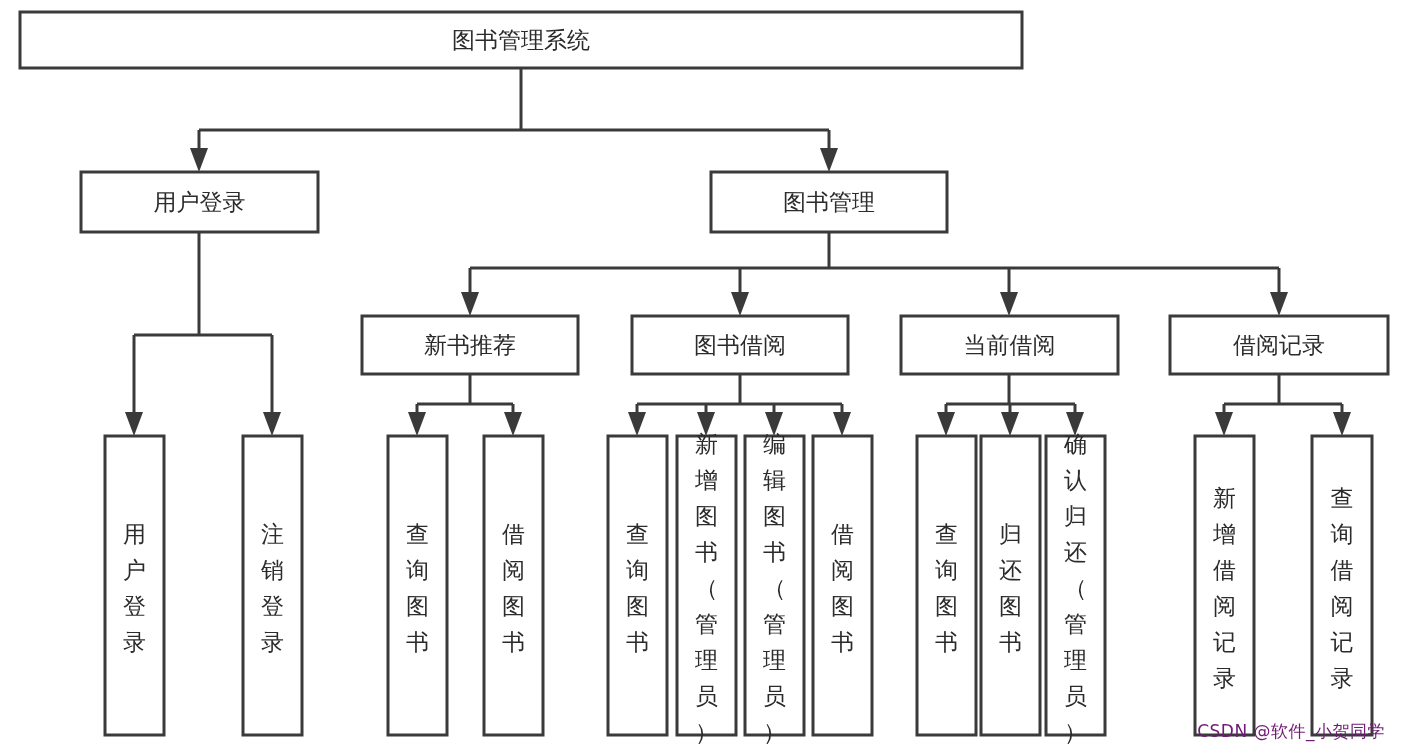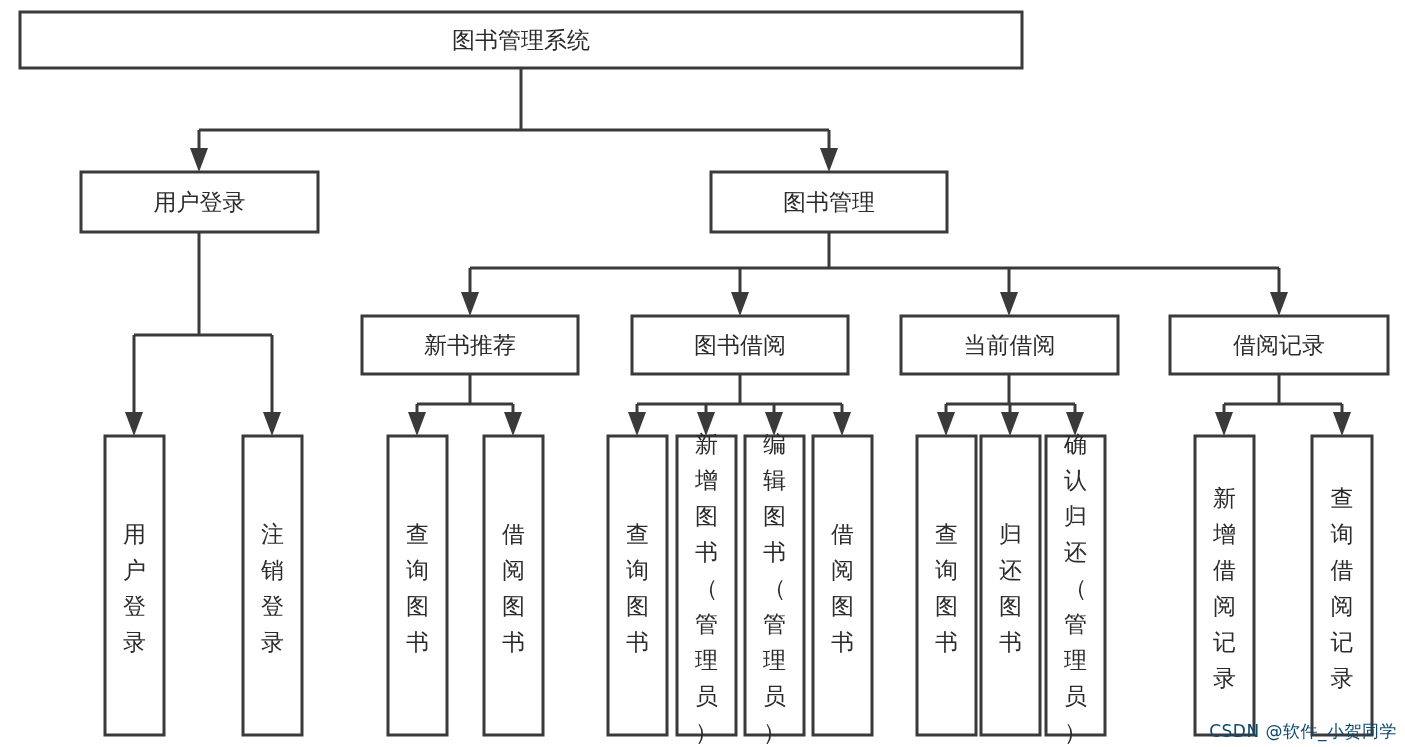--- a/index.html
+++ b/index.html
@@ -50,25 +50,25 @@
     dominant-baseline: middle;
   }
   .node-label-vert {
     font-family: "DejaVu Sans", "Liberation Sans", sans-serif;
     fill: #2b2b2b;
     font-size: 23px;
     text-anchor: middle;
   }
   .watermark {
     position: absolute;
-    right: 8px;
+    right: 20px;
     bottom: 4px;
     font-family: "DejaVu Sans", "Liberation Sans", sans-serif;
     font-size: 17px;
-    color: #0c4a6e;
+    color: #701a75;
     white-space: nowrap;
     letter-spacing: 0.5px;
     user-select: none;
   }
 </style>
 </head>
 <body>
 
 <div id="diagram-root">
   <svg id="flow" viewBox="0 0 1405 747">

